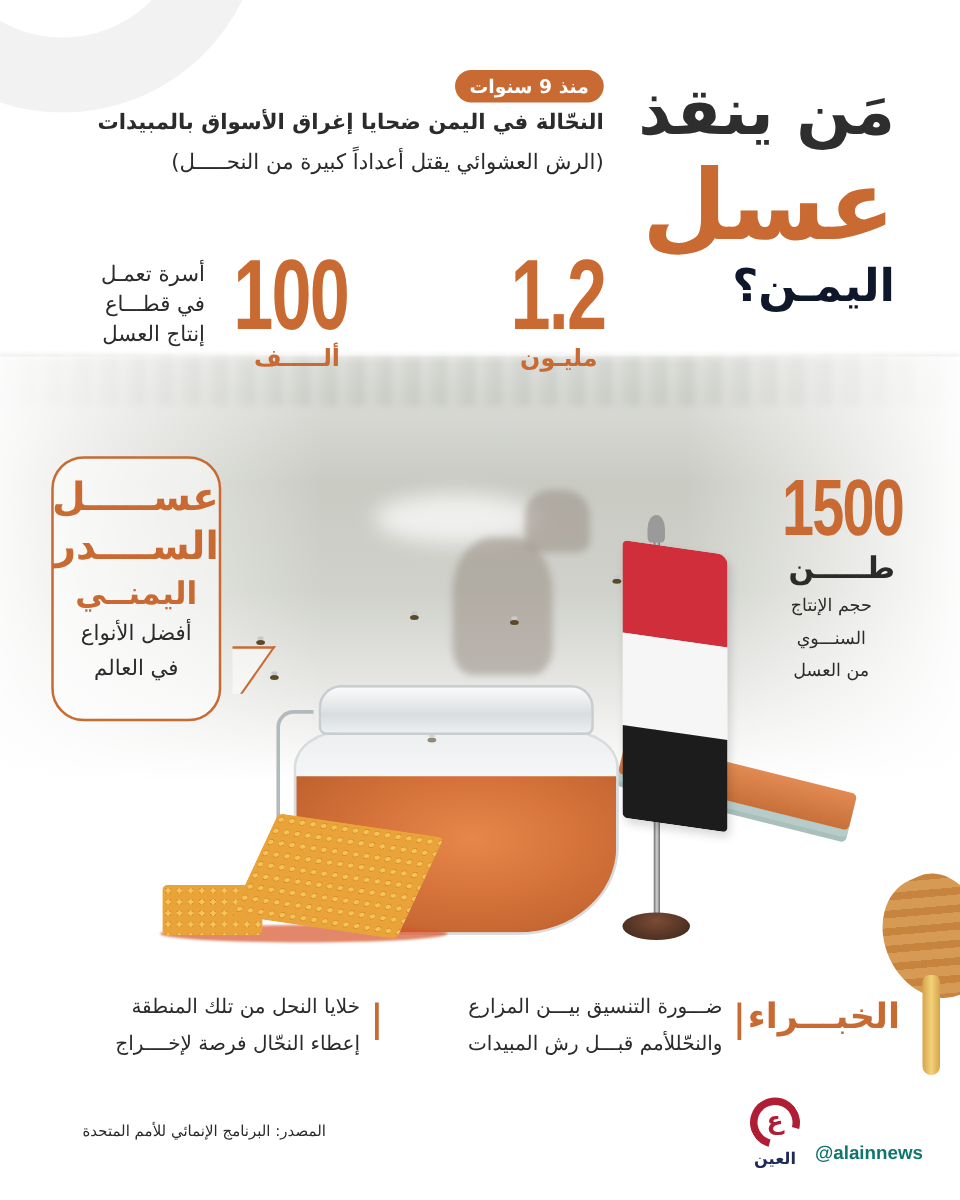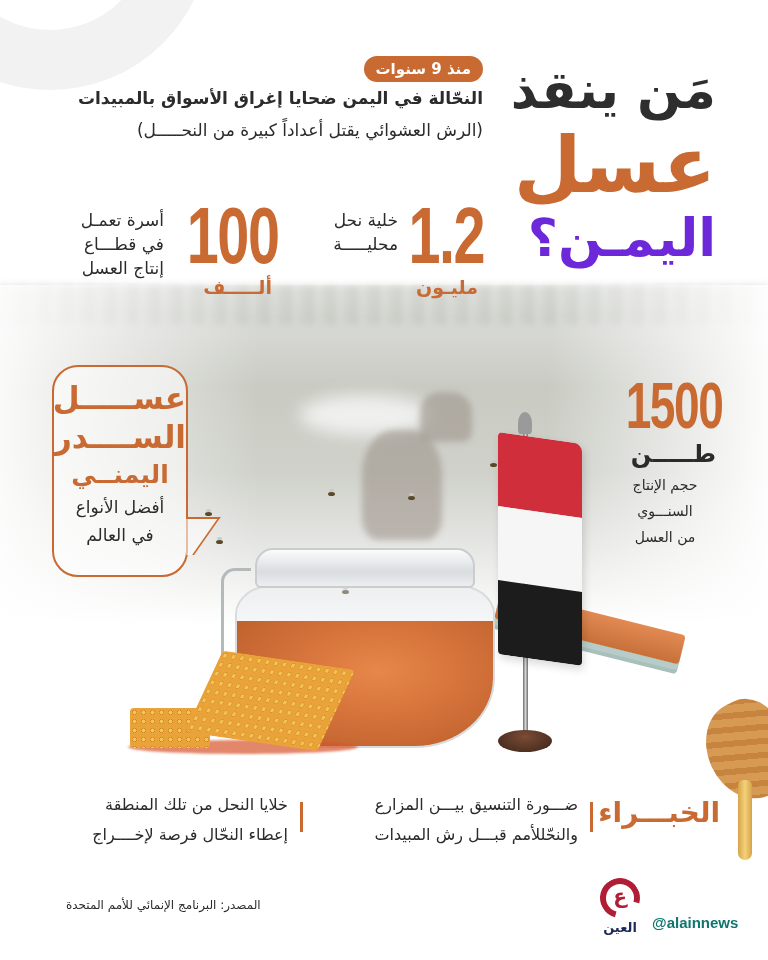--- a/index.html
+++ b/index.html
@@ -19,34 +19,34 @@
   .field-fade-right { position: absolute; right: 0; top: 285px; width: 220px; height: 340px; background: linear-gradient(270deg, rgba(255,255,255,.95), rgba(255,255,255,0)); }
   .farmer { position: absolute; border-radius: 40% 40% 20% 20%; background: #9a8f86; opacity: .55; filter: blur(3px); }
   .spray { position: absolute; border-radius: 50%; background: #ffffff; opacity: .7; filter: blur(8px); }
   .bee { position: absolute; width: 7px; height: 4px; background: #5a4a2a; border-radius: 50%; }
   .bee::after { content: ""; position: absolute; left: 1px; top: -3px; width: 5px; height: 3px; background: #c9c9c9; border-radius: 50%; }
 
   
   .title { position: absolute; right: 52px; top: 64px; width: 220px; text-align: right; direction: rtl; font-weight: bold; line-height: 1; }
   .title .l1 { font-size: 52px; color: #2e2e2e; display: block; height: 62px; }
   .title .l2 { font-size: 78px; color: #c86a32; display: block; height: 86px; }
-  .title .l3 { font-size: 52px; color: #6d28d9; display: block; height: 60px; }
+  .title .l3 { font-size: 36px; color: #0f172a; display: block; height: 60px; }
 
   
   .badge { position: absolute; right: 285px; top: 56px; height: 26px; padding: 0 12px; background: #c86a32; color: #fff; border-radius: 13px; font-size: 15px; font-weight: bold; line-height: 26px; direction: rtl; }
   .headline { position: absolute; right: 285px; top: 88px; font-size: 17px; font-weight: bold; color: #2b2b2b; direction: rtl; white-space: nowrap; }
   .subline { position: absolute; right: 285px; top: 120px; font-size: 17px; color: #2b2b2b; direction: rtl; white-space: nowrap; }
 
   
   .big-num { position: absolute; font-family: "Liberation Sans", sans-serif; font-weight: bold; color: #c86a32; letter-spacing: -2px; transform: scaleX(.72); transform-origin: right center; line-height: 1; }
   .stat-unit { position: absolute; font-weight: bold; color: #c86a32; font-size: 19px; direction: rtl; }
   .stat-desc { position: absolute; font-size: 17px; color: #2b2b2b; direction: rtl; text-align: right; line-height: 24px; }
 
   
-  .bubble { position: absolute; left: 52px; top: 365px; width: 136px; height: 212px; border: 2px solid #c86a32; border-radius: 26px; background: rgba(255,255,255,.55); text-align: center; direction: rtl; }
+  .bubble { position: absolute; left: 41px; top: 365px; width: 136px; height: 212px; border: 2px solid #c86a32; border-radius: 26px; background: rgba(255,255,255,.55); text-align: center; direction: rtl; }
   .bubble-tail { position: absolute; left: 186px; top: 515px; width: 40px; height: 40px; overflow: hidden; }
   .bubble-tail::before { content: ""; position: absolute; left: -22px; top: 2px; width: 40px; height: 40px; border-top: 2px solid #c86a32; border-right: 2px solid #c86a32; transform: skewX(-35deg); background: rgba(255,255,255,.55); }
   .bubble .b1 { display: block; font-size: 31px; font-weight: bold; color: #c86a32; margin-top: 12px; line-height: 38px; }
   .bubble .b2 { display: block; font-size: 31px; font-weight: bold; color: #c86a32; line-height: 40px; }
   .bubble .b3 { display: block; font-size: 25px; font-weight: bold; color: #c86a32; line-height: 36px; }
   .bubble .b4 { display: block; font-size: 17px; color: #2b2b2b; line-height: 28px; }
   .bubble .b5 { display: block; font-size: 17px; color: #2b2b2b; line-height: 28px; }
 
   
   .ton { position: absolute; right: 52px; top: 440px; font-size: 24px; font-weight: bold; color: #2b2b2b; direction: rtl; }
@@ -118,24 +118,20 @@
     <span class="l2">عسل</span>
     <span class="l3">اليمـن؟</span>
   </div>
 
   <div class="badge">منذ 9 سنوات</div>
   <div class="headline">النحّالة في اليمن ضحايا إغراق الأسواق بالمبيدات</div>
   <div class="subline">(الرش العشوائي يقتل أعداداً كبيرة من النحـــــل)</div>
 
   <div class="big-num" style="right:284px;top:196px;font-size:80px;">1.2</div>
   <div class="stat-unit" style="right:290px;top:276px;">مليـون</div>
-  <div class="stat-desc" style="right:370px;top:208px;">
-    <div>خلية نحل</div>
-    <div>محليـــــة</div>
-  </div>
 
   <div class="big-num" style="right:490px;top:196px;font-size:80px;">100</div>
   <div class="stat-unit" style="right:496px;top:276px;">ألـــــف</div>
   <div class="stat-desc" style="right:604px;top:208px;">
     <div>أسرة تعمـل</div>
     <div>في قطـــاع</div>
     <div>إنتاج العسل</div>
   </div>
 
   <div class="big-num" style="right:46px;top:374px;font-size:64px;">1500</div>

